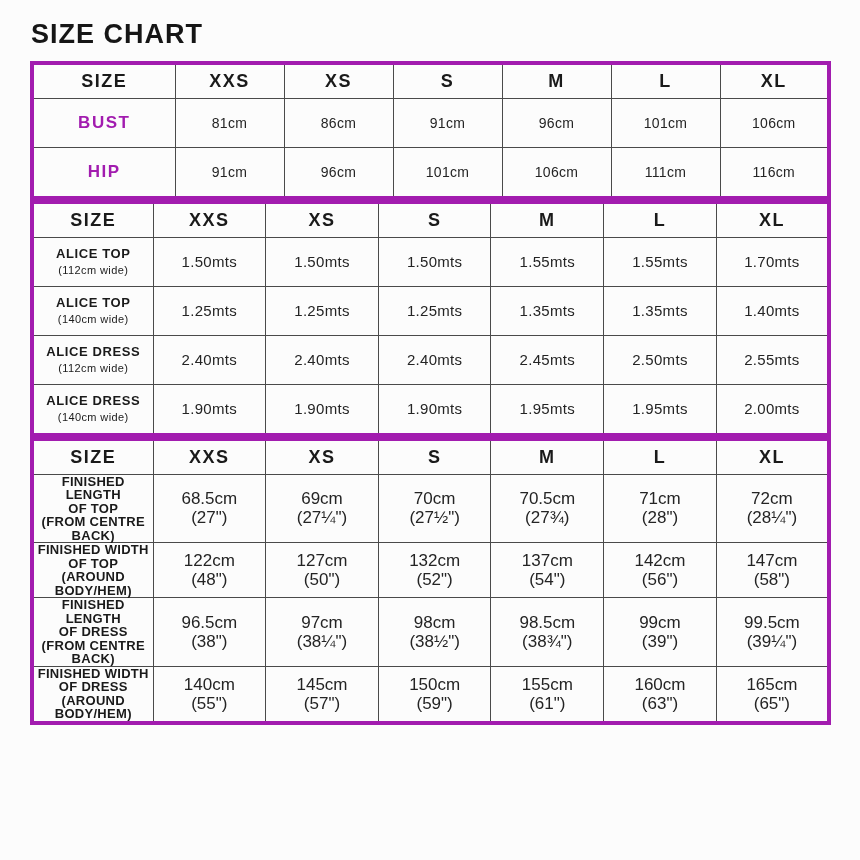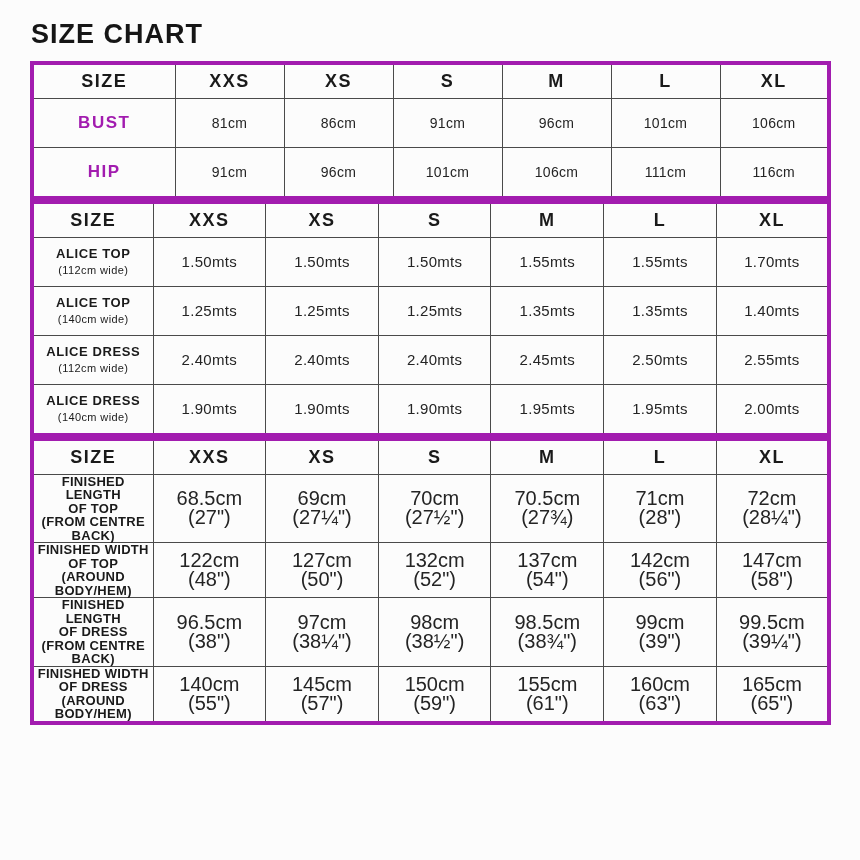--- a/index.html
+++ b/index.html
@@ -64,21 +64,21 @@
   section.s1 tbody th { font-weight: bold; color: #1a1a1a; }
   section.s1 .label-line { font-size: 13px; line-height: 16px; letter-spacing: 0.6px; }
   section.s1 .label-line.sub { font-weight: normal; font-size: 11px; letter-spacing: 0.4px; }
   section.s1 tbody td { font-size: 15px; letter-spacing: 0.3px; }
 
   
   section.s2 col.head-col { width: 121px; }
   section.s2 tbody th, section.s2 tbody td { height: 49px; }
   section.s2 tbody th { font-weight: bold; color: #1a1a1a; }
   section.s2 .label-line { font-size: 13px; line-height: 13.5px; letter-spacing: 0.3px; }
-  section.s2 tbody td { font-size: 20px; }
+  section.s2 tbody td { font-size: 17px; }
   section.s2 .value-line { line-height: 19px; }
 </style>
 </head>
 <body>
 
 <div class="wrap">
   <div id="sections">
       <section class="chart-section s0">
         <h2 class="section-title">SIZE CHART</h2>
         <table>

